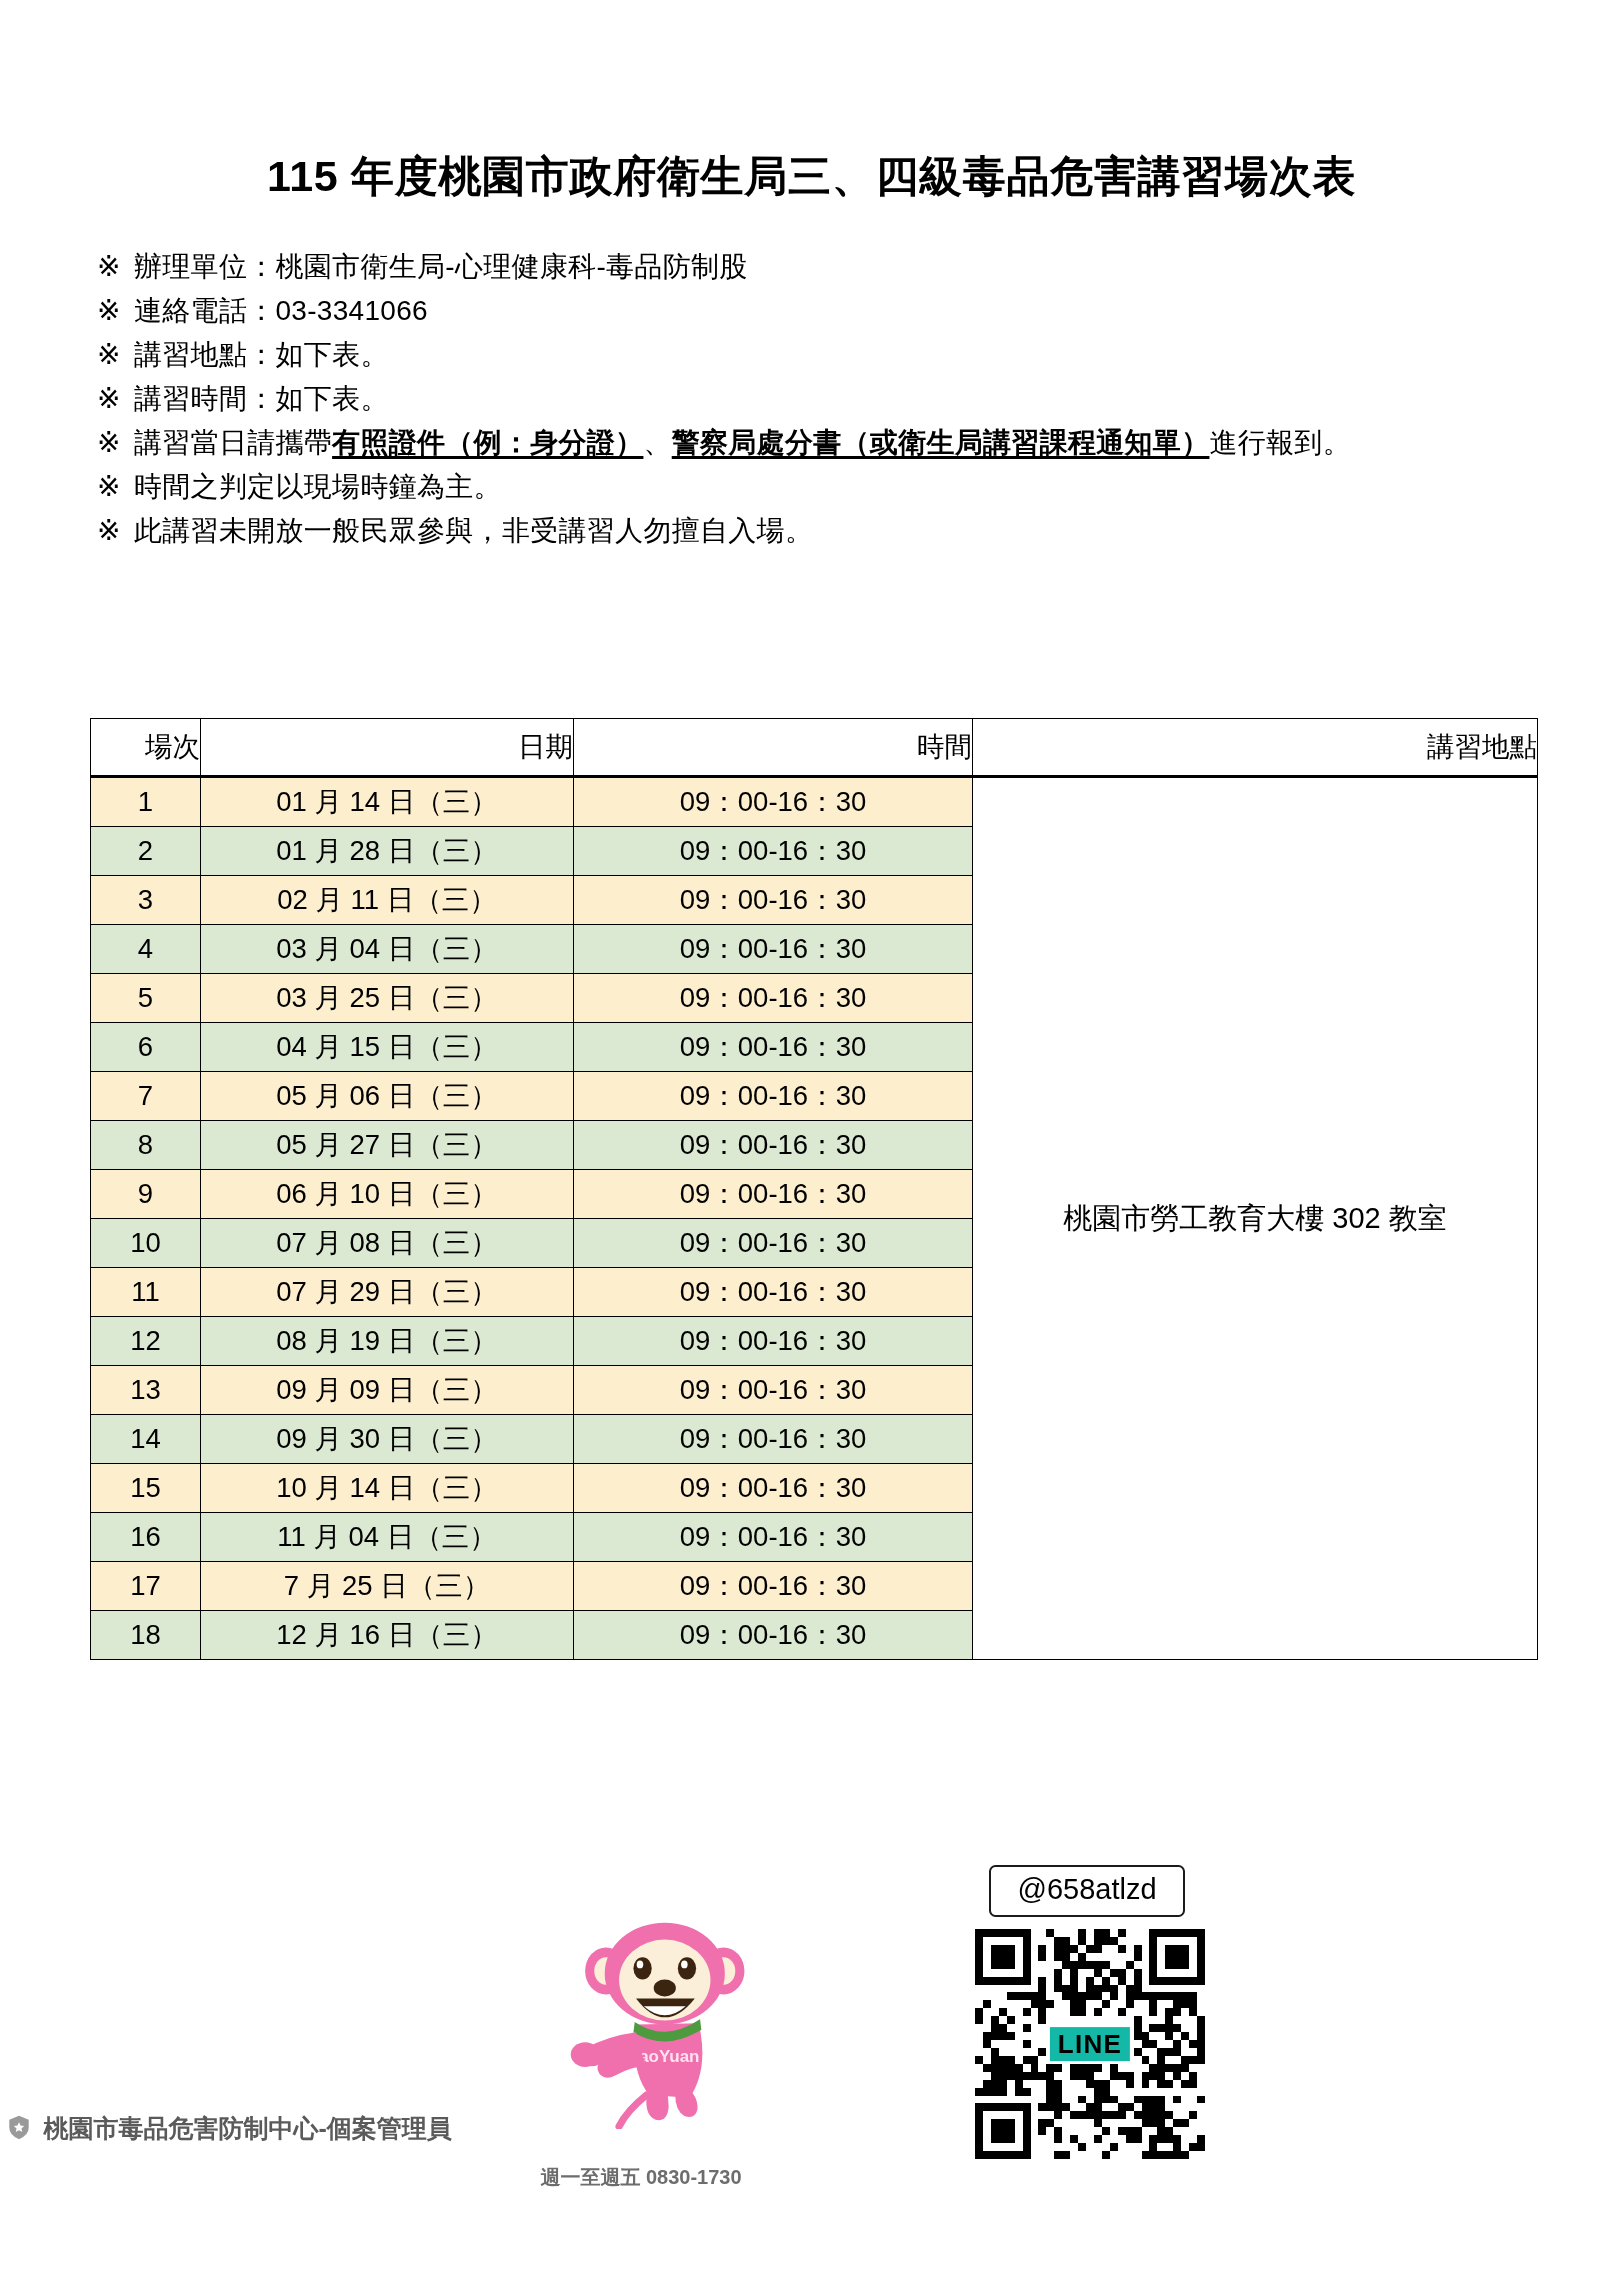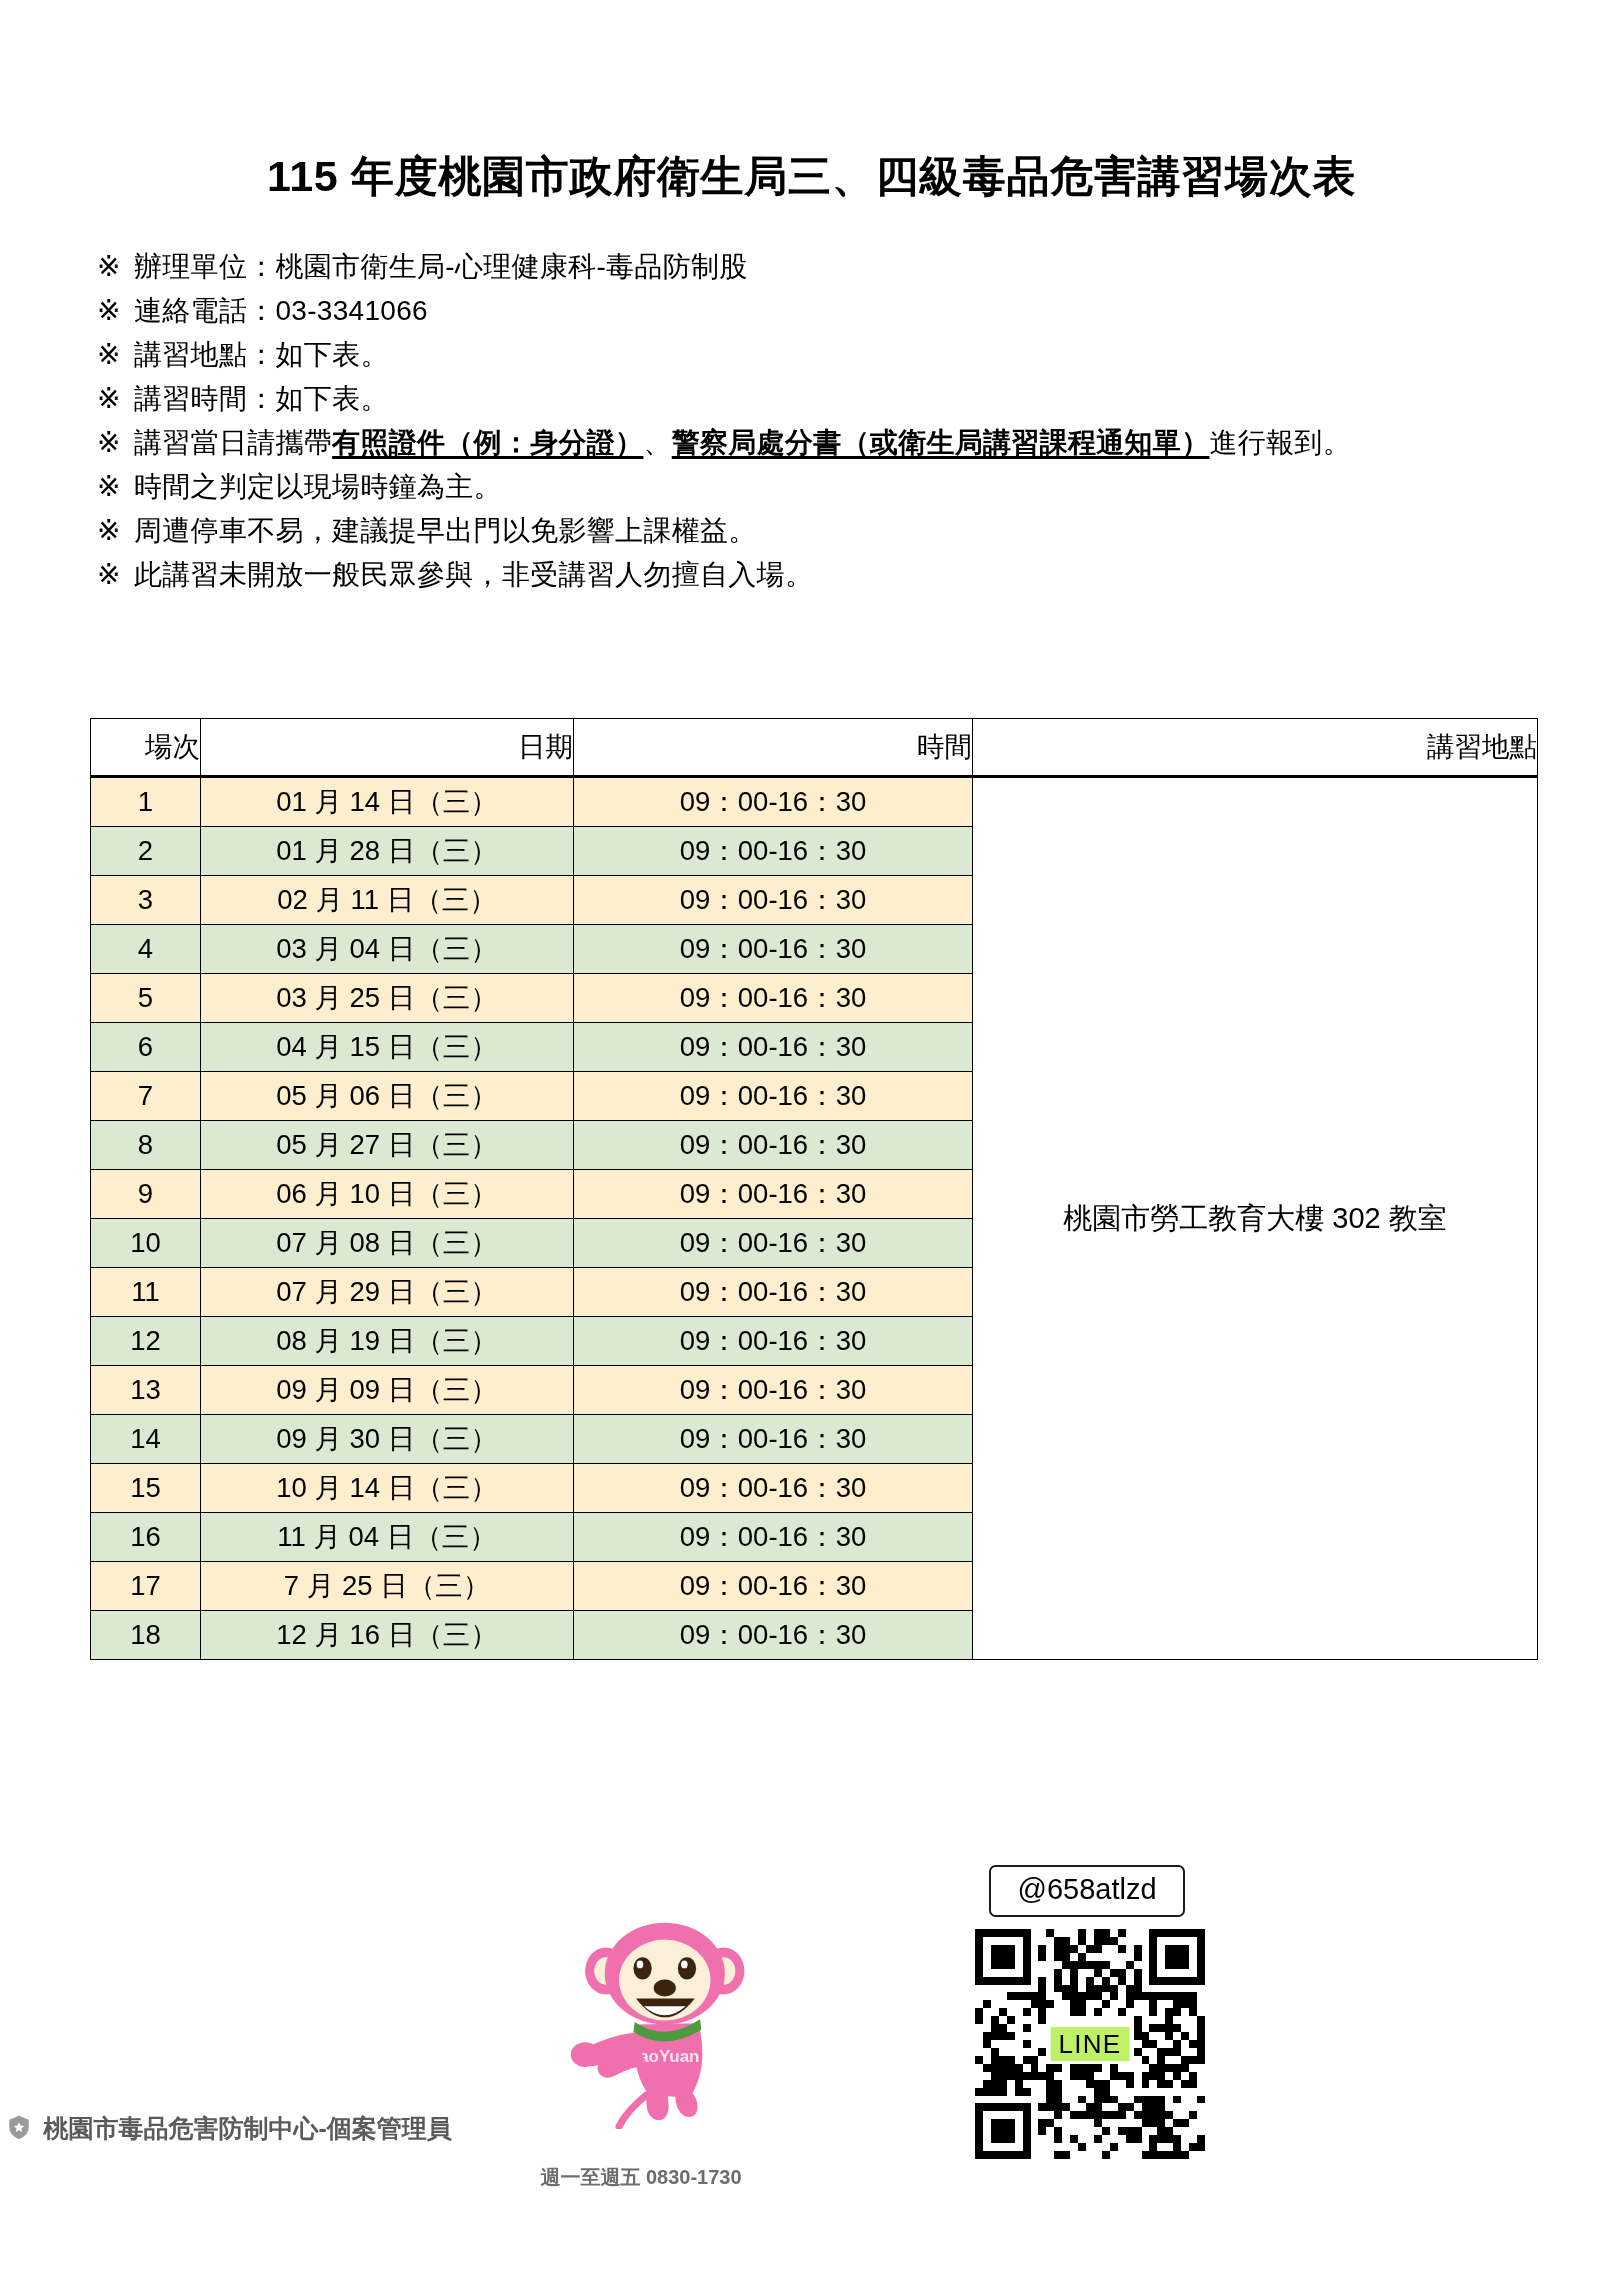--- a/index.html
+++ b/index.html
@@ -141,24 +141,24 @@
     left: 975px;
     top: 71px;
     width: 230px;
     height: 230px;
   }
   .qr-center-label {
     position: absolute;
     left: 50%;
     top: 50%;
     transform: translate(-50%, -50%);
-    background: #bef264;
+    background: #14b8a6;
     padding: 3.9px 7.9px;
     font-size: 26px;
-    font-weight: normal;
+    font-weight: bold;
     letter-spacing: 1.3px;
     color: #000000;
     line-height: 1;
   }
 
   
   .contact-line {
     position: absolute;
     left: 8px;
     top: 254px;
@@ -213,23 +213,20 @@
 
     <div class="note-line">
       <span class="note-mark">※</span><span>講習當日請攜帶</span><span class="em-ul">有照證件（例：身分證）</span><span>、</span><span class="em-ul">警察局處分書（或衛生局講習課程通知單）</span><span>進行報到。</span>
     </div>
 
 
     <div class="note-line">
       <span class="note-mark">※</span><span>時間之判定以現場時鐘為主。</span>
     </div>
 
-    <div class="note-line">
-      <span class="note-mark">※</span><span>周遭停車不易，建議提早出門以免影響上課權益。</span>
-    </div>
 
     <div class="note-line">
       <span class="note-mark">※</span><span>此講習未開放一般民眾參與，非受講習人勿擅自入場。</span>
     </div>
 
   </div>
 
   <table class="sched-table">
     <colgroup>
       <col class="c-no">

